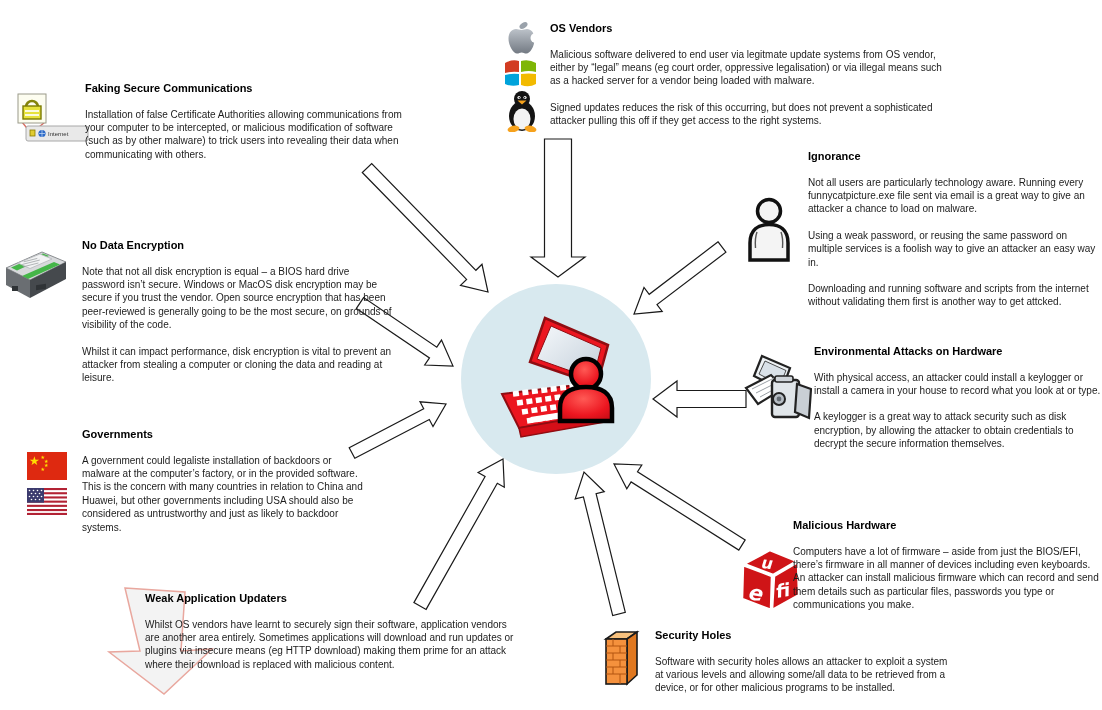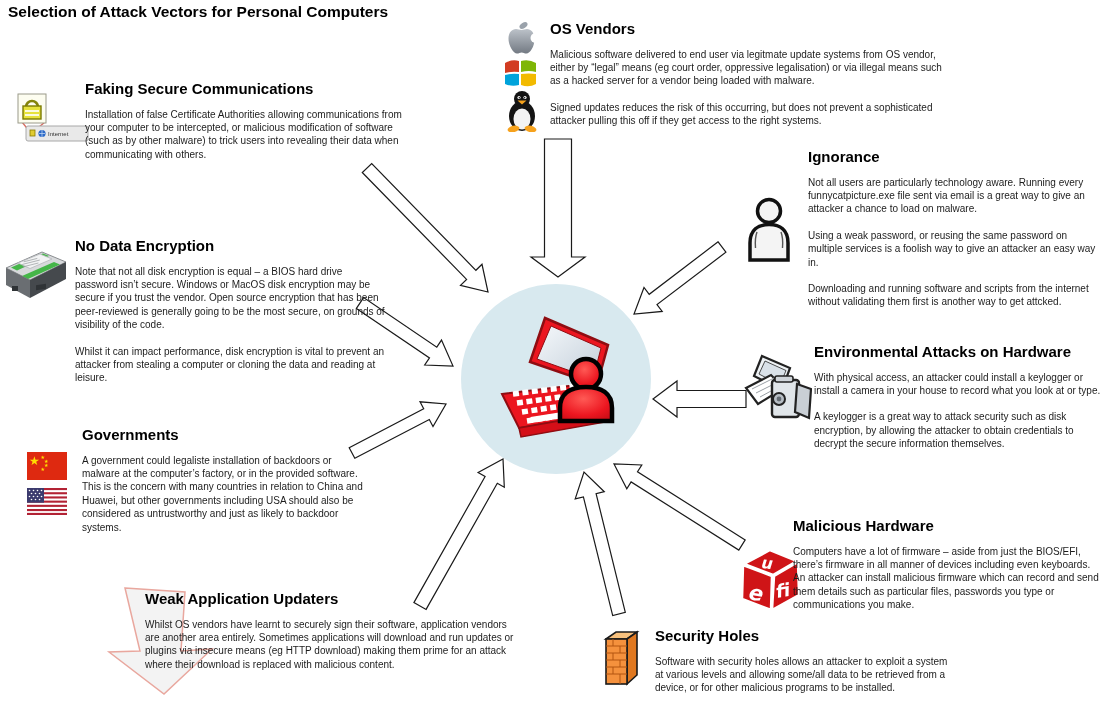--- a/index.html
+++ b/index.html
@@ -6,39 +6,38 @@
   #canvas{
     position:relative;width:1102px;height:710px;background:#fff;overflow:hidden;
     font-family:"Liberation Sans","DejaVu Sans",sans-serif;color:#1c1c1c;
   }
   .abs{position:absolute;}
   #page-title{
     left:8px;top:3px;font-size:15.5px;font-weight:bold;color:#000;z-index:6;
   }
   .section{z-index:5;}
   .section h3{
-    margin:0 0 12px 0;font-size:15px;font-weight:bold;color:#000;line-height:13.5px;
+    margin:0 0 12px 0;font-size:11px;font-weight:bold;color:#000;line-height:13.5px;
   }
   .section p{
     margin:0 0 13px 0;font-size:10px;line-height:13.4px;color:#1c1c1c;
   }
   #center-circle{
     left:461px;top:284px;width:190px;height:190px;border-radius:50%;
     background:var(--circle-bg,#d8e9ef);z-index:1;
   }
   #arrows-layer{left:0;top:0;z-index:3;pointer-events:none;}
   .iconbox{z-index:2;}
   svg{display:block;}
 </style>
 </head>
 <body>
 
 <div id="canvas">
 
-  <div id="page-title" class="abs">Selection of Attack Vectors for Personal Computers</div>
 
   <div id="center-circle" class="abs">
     <svg width="190" height="190" viewBox="0 0 190 190">
       <defs>
         <radialGradient id="redg" cx="45%" cy="35%" r="75%">
           <stop offset="0%" stop-color="#ff5a55"></stop>
             <stop offset="65%" stop-color="#ec1620"></stop>
             <stop offset="100%" stop-color="#c90d16"></stop>
         </radialGradient>
         <linearGradient id="scr" x1="0" y1="0" x2="1" y2="1">
@@ -149,21 +148,21 @@
     <polygon points="4,22 40,6 64,16 28,34" fill="#d7d9db" stroke="#8a8d90" stroke-width="1"></polygon>
     <polygon points="9,21.5 41,7.5 47,10 15,24.5" style="fill:var(--hdd-green,#45b649)"></polygon>
     <polygon points="20,30 52,16 58,18.5 26,33" style="fill:var(--hdd-green,#45b649)"></polygon>
     <polygon points="16,17 38,8 50,13 28,22.5" fill="#f2f3f4" stroke="#b5b8bb" stroke-width="0.8"></polygon>
     <path d="M20,16 h18 M20,18.5 h16 M22,13.8 h14" stroke="#9da0a3" stroke-width="0.7" transform="rotate(-14 30 16)"></path>
     <polygon points="4,22 28,34 28,52 4,39" fill="#6a6e72"></polygon>
     <polygon points="28,34 64,16 64,33 28,52" fill="#45494d"></polygon>
     <rect x="10" y="40" width="6" height="5" fill="#2f3336"></rect>
     <rect x="34" y="44" width="10" height="5" transform="skewY(-8)" fill="#2f3336"></rect>
   </svg>
-  <div class="section abs" style="left:75px;top:239px;width:312px">
+  <div class="section abs" style="left:82px;top:239px;width:312px">
     <h3>No Data Encryption</h3>
     <p>Note that not all disk encryption is equal – a BIOS hard drive password isn’t secure. Windows or MacOS disk encryption may be secure if you trust the vendor. Open source encryption that has been peer-reviewed is generally going to be the  most secure, on grounds of visibility of the code.</p>
     <p>Whilst it can impact performance, disk encryption is vital to prevent an attacker from stealing a computer or cloning the data and reading at leisure.</p>
   </div>
 
   <svg class="abs iconbox" style="left:744px;top:352px" width="68" height="80" viewBox="0 0 68 80">
     <polygon points="18,4 46,16 38,38 10,24" fill="#eef2f5" stroke="#222" stroke-width="2.2"></polygon>
     <polygon points="21,9 42,18.5 36,33 15,22" fill="#d9e1e8" stroke="#222" stroke-width="0.8"></polygon>
     <polygon points="2,36 27,23 40,36 14,52" fill="#fff" stroke="#222" stroke-width="2.2"></polygon>
     <path d="M8,37 l22,-11 M12,41 l22,-11 M16,45 l22,-12" stroke="#9aa0a6" stroke-width="1"></path>

